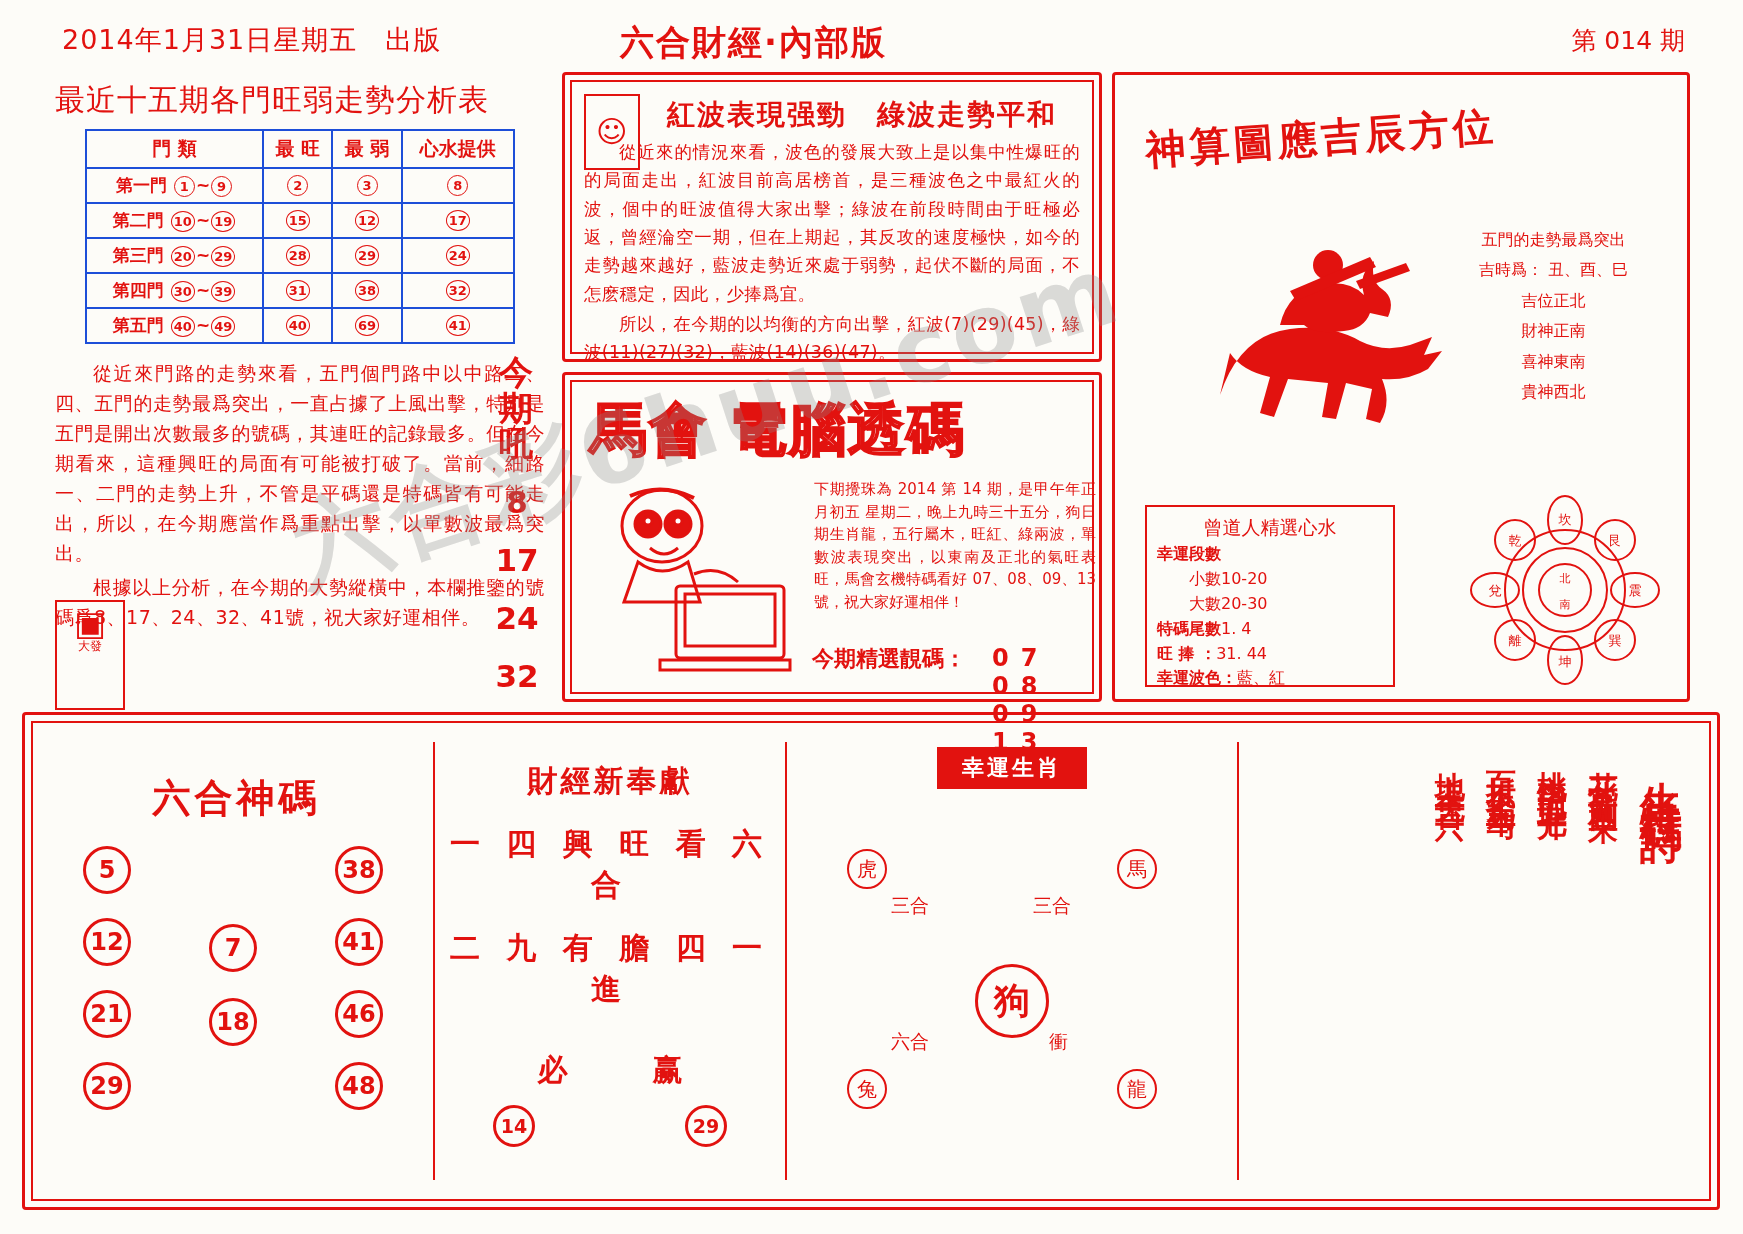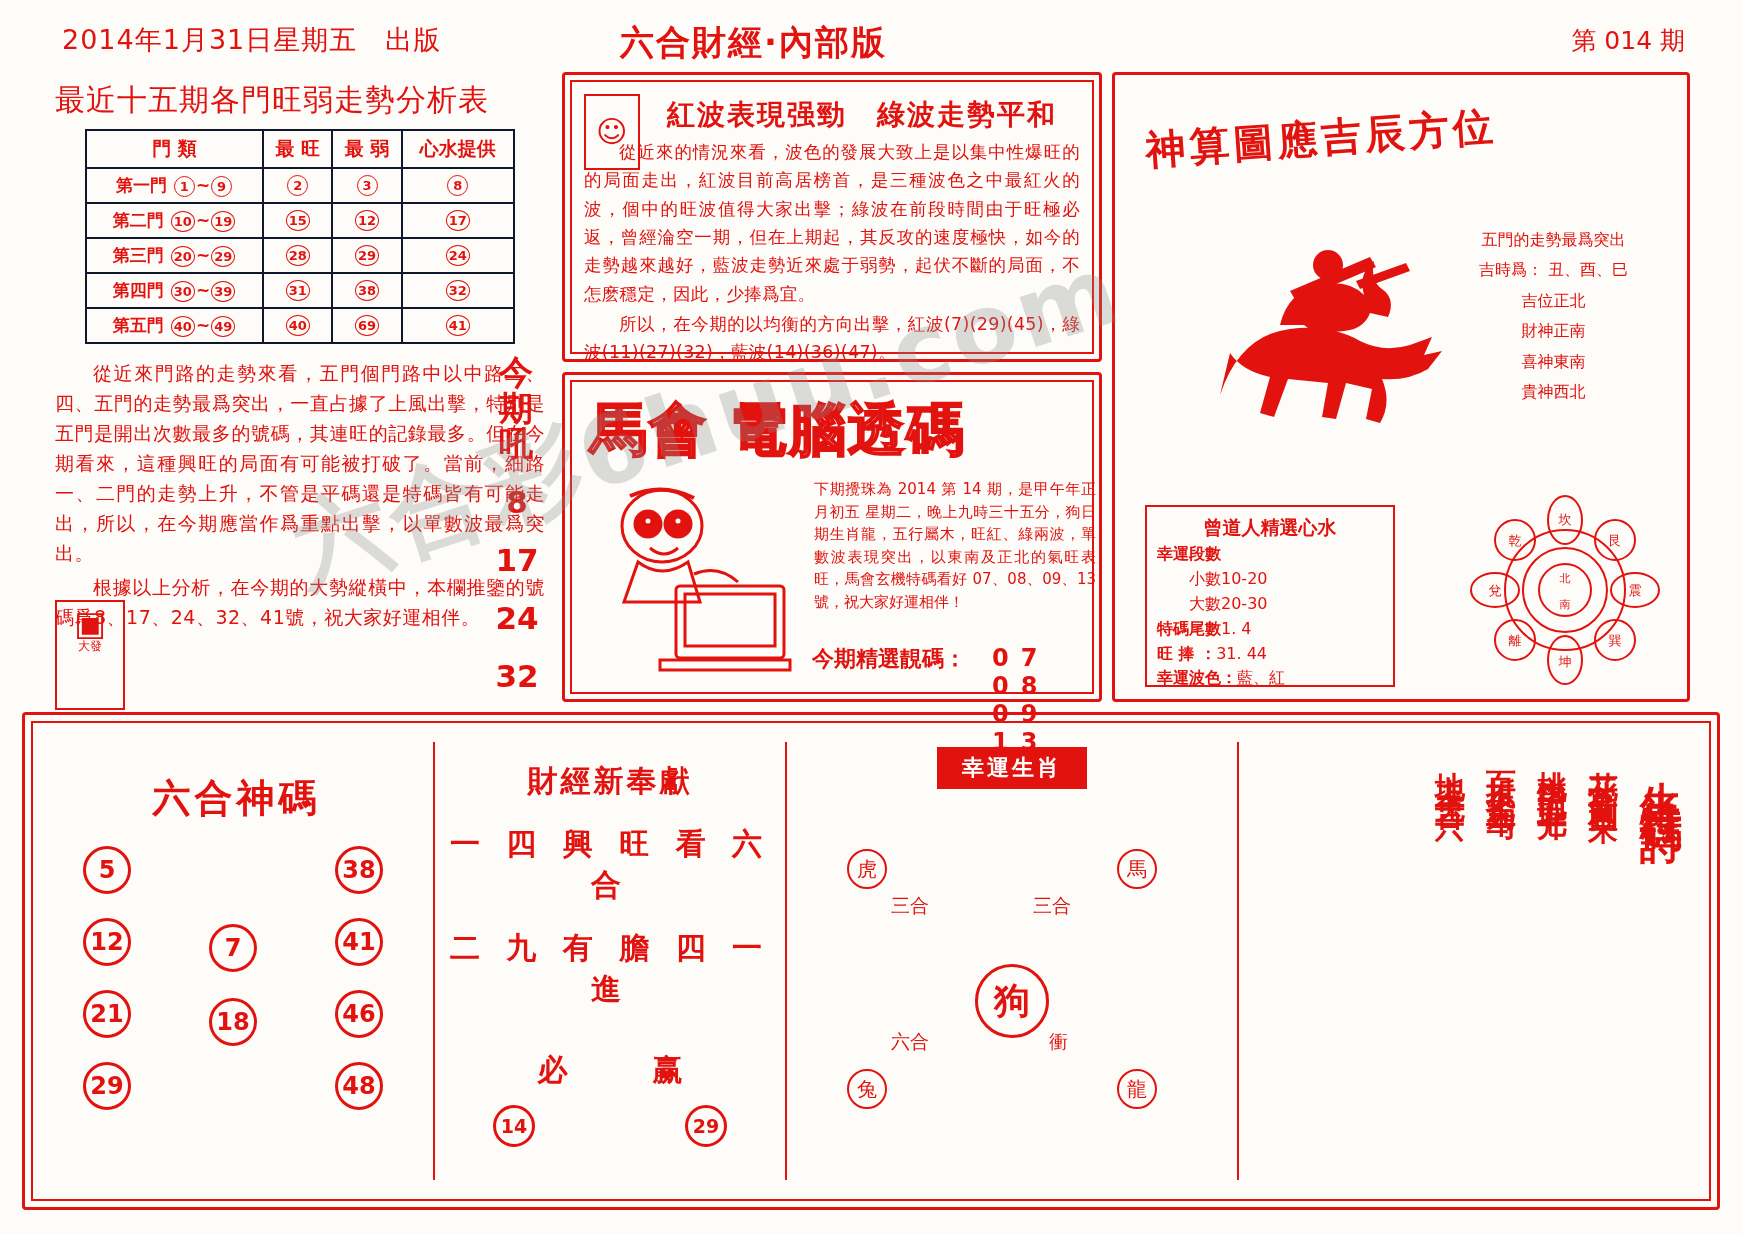--- a/index.html
+++ b/index.html
@@ -19,21 +19,21 @@
   #issue-no { position:absolute; right:58px; top:24px; font-size:25px; }
 
   
   .box { position:absolute; border:3px solid #e2120f; border-radius:4px; }
 
   
   #left-col { position:absolute; left:55px; top:80px; width:490px; height:620px; }
   #trend-title { font-size:30px; font-weight:normal; text-align:left; letter-spacing:1px; margin-bottom:8px; }
   table.trend { border-collapse:collapse; width:430px; margin:0 auto; }
   table.trend td, table.trend th {
-    border:2px solid #0f172a; text-align:center; font-size:17px; padding:5px 2px; font-weight:bold;
+    border:2px solid #1d4ed8; text-align:center; font-size:17px; padding:5px 2px; font-weight:bold;
   }
   table.trend th { font-size:19px; }
   .circ {
     display:inline-block; min-width:21px; height:21px; line-height:19px;
     border:1.5px solid #e2120f; border-radius:50%; font-size:13px; text-align:center;
     padding:0 2px; margin:0 1px; vertical-align:middle;
   }
   #left-para { font-size:19px; line-height:1.58; text-align:justify; margin-top:14px; letter-spacing:0.5px; }
   #left-para p { margin:0 0 4px 0; text-indent:2em; }
   #stamp { position:absolute; left:0px; top:520px; width:70px; height:110px; border:2px solid #e2120f; font-size:12px; text-align:center; line-height:1.1; padding-top:4px; }
@@ -63,21 +63,21 @@
   #mb-picks { position:absolute; left:420px; top:262px; font-size:24px; font-weight:bold; letter-spacing:12px; }
   #mascot { position:absolute; left:18px; top:96px; width:210px; height:200px; }
 
   
   #right-top { left:1112px; top:72px; width:578px; height:630px; }
   #rt-title { position:absolute; left:30px; top:30px; width:520px; font-size:40px; font-weight:bold; letter-spacing:4px; transform:rotate(-4deg); }
   #horse { position:absolute; left:45px; top:120px; width:330px; height:290px; }
   #rt-info { position:absolute; right:26px; top:150px; width:215px; font-size:16px; line-height:1.9; text-align:center; }
   #rt-info .hd { font-size:16px; }
   #rt-panel { position:absolute; left:30px; top:430px; width:250px; height:182px; border:2.5px solid #e2120f; padding:6px 10px; font-size:16px; line-height:1.55; }
-  #rt-panel .ph { text-align:center; font-weight:bold; font-size:19px; }
+  #rt-panel .ph { text-align:center; font-weight:normal; font-size:19px; }
   #rt-panel .row { display:flex; }
   #rt-panel .ind { padding-left:32px; }
   #bagua { position:absolute; right:14px; top:415px; width:215px; height:205px; }
 
   
   #bottom { left:22px; top:712px; width:1698px; height:498px; }
   #bottom .inner { position:absolute; inset:6px; border:2px solid #e2120f; display:flex; }
   .bcell { position:relative; height:100%; }
   .vdiv { width:0; border-left:2px solid #e2120f; height:92%; align-self:center; }
 

